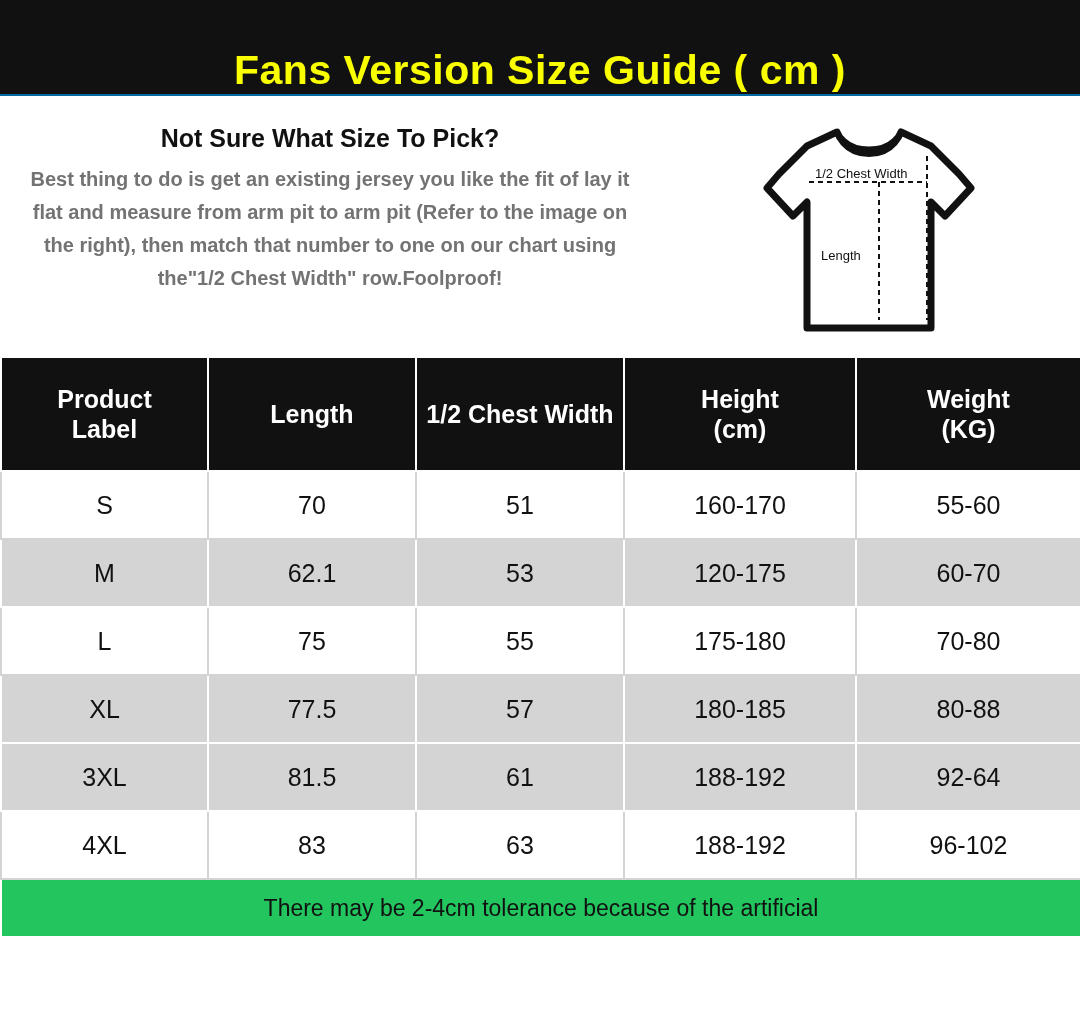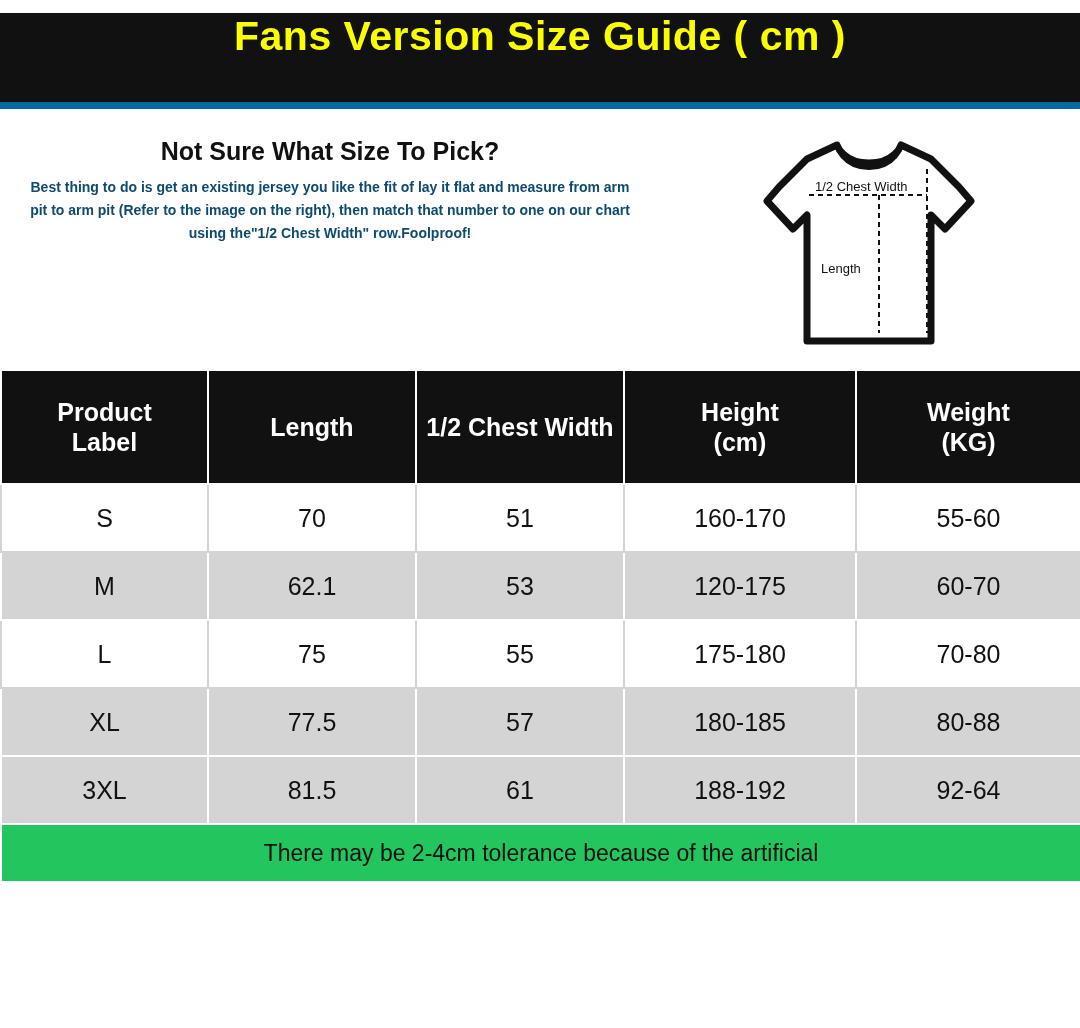--- a/index.html
+++ b/index.html
@@ -16,24 +16,23 @@
     background: #ffffff;
     display: flex;
     flex-direction: column;
   }
 
   
   .header {
     background: #111111;
     height: 96px;
     display: flex;
-    align-items: flex-start;
+    align-items: flex-end;
     justify-content: center;
-    border-bottom: 7px solid #0369a1;
-    margin-top: 13px;
+    border-bottom: 2px solid #0369a1;
   }
   .header-title {
     color: #faff00;
     font-size: 41px;
     font-weight: bold;
     letter-spacing: 0.5px;
     white-space: nowrap;
   }
 
   
@@ -50,23 +49,23 @@
     padding: 10px 14px 0 14px;
     text-align: center;
   }
   .intro-heading {
     font-size: 25px;
     font-weight: bold;
     color: #111;
     margin-bottom: 10px;
   }
   .intro-body {
-    font-size: 14px;
-    font-weight: bold;
-    color: #0c4a6e;
+    font-size: 20px;
+    font-weight: bold;
+    color: #737373;
     line-height: 1.65;
   }
   .intro-body .quoted { white-space: nowrap; }
 
   .shirt-wrap {
     flex: 1;
     display: flex;
     align-items: flex-start;
     justify-content: center;
     padding-top: 6px;
@@ -211,19 +210,26 @@
         <td>180-185</td>
         <td>80-88</td>
       </tr>
       <tr class="even">
         <td>3XL</td>
         <td>81.5</td>
         <td>61</td>
         <td>188-192</td>
         <td>92-64</td>
       </tr>
+      <tr class="odd">
+        <td>4XL</td>
+        <td>83</td>
+        <td>63</td>
+        <td>188-192</td>
+        <td>96-102</td>
+      </tr>
       <tr class="footnote-row">
         <td colspan="5">There may be 2-4cm tolerance because of the artificial</td>
       </tr>
     </tbody>
   </table>
 
 </div>
 
 </body></html>

